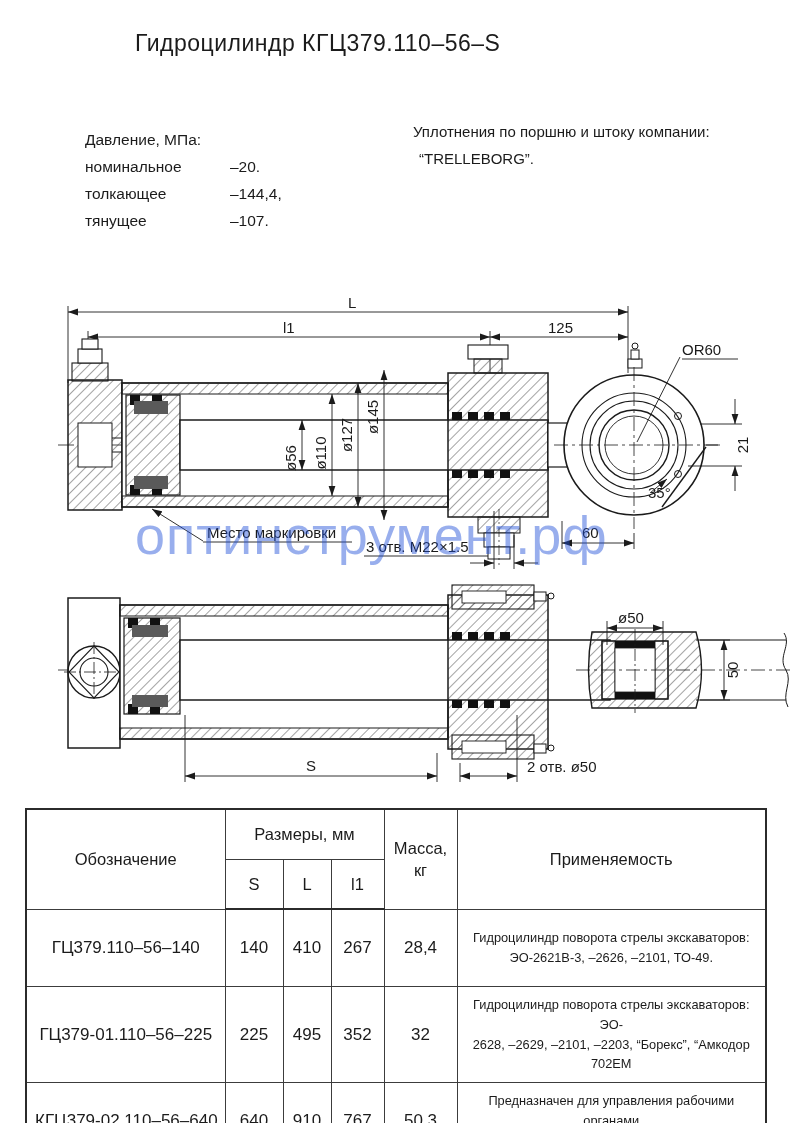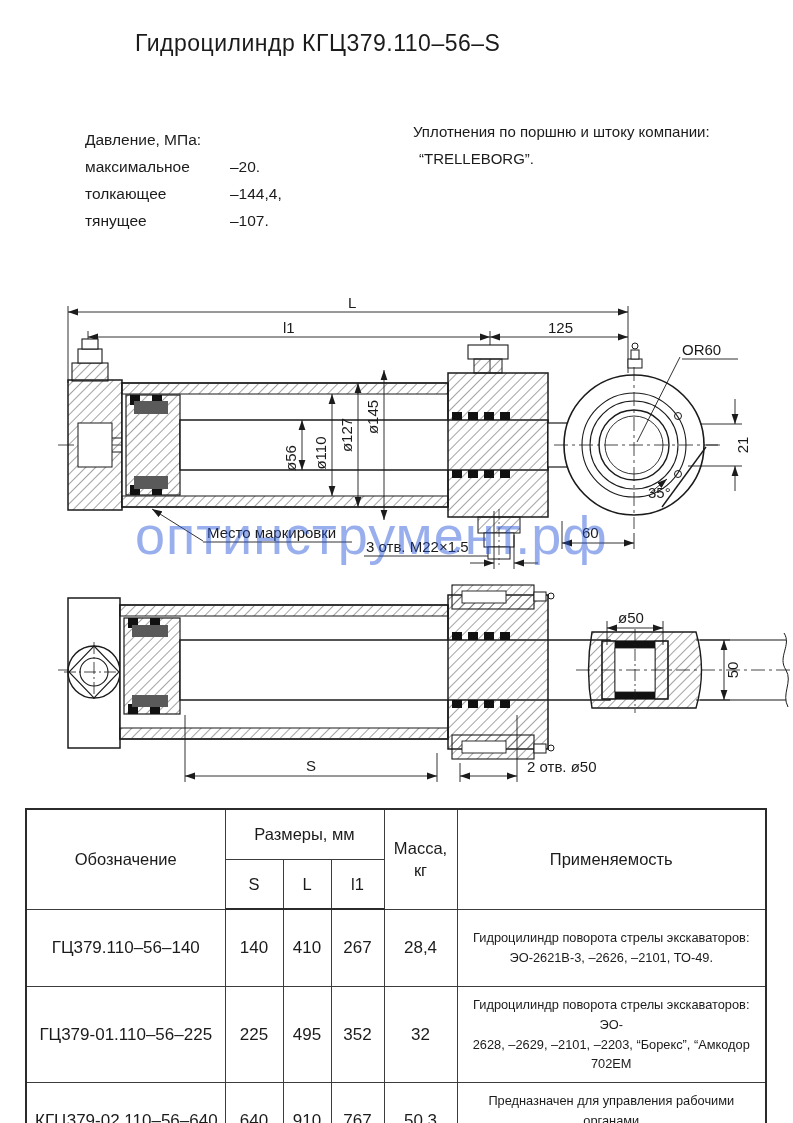--- a/index.html
+++ b/index.html
@@ -40,21 +40,21 @@
 </head>
 <body>
 
 <div class="abs" id="title">Гидроцилиндр КГЦ379.110–56–S</div>
 
 <div class="abs" id="specs">
   <div class="srow">
       <span>Давление, МПа:</span>
     </div>
   <div class="srow">
-      <span class="slabel">максимальное</span>
+      <span class="slabel">номинальное</span>
       <span>–20.</span>
     </div>
   <div class="srow">
       <span class="slabel">толкающее</span>
       <span>–144,4,</span>
     </div>
   <div class="srow">
       <span class="slabel">тянущее</span>
       <span>–107.</span>
     </div>

